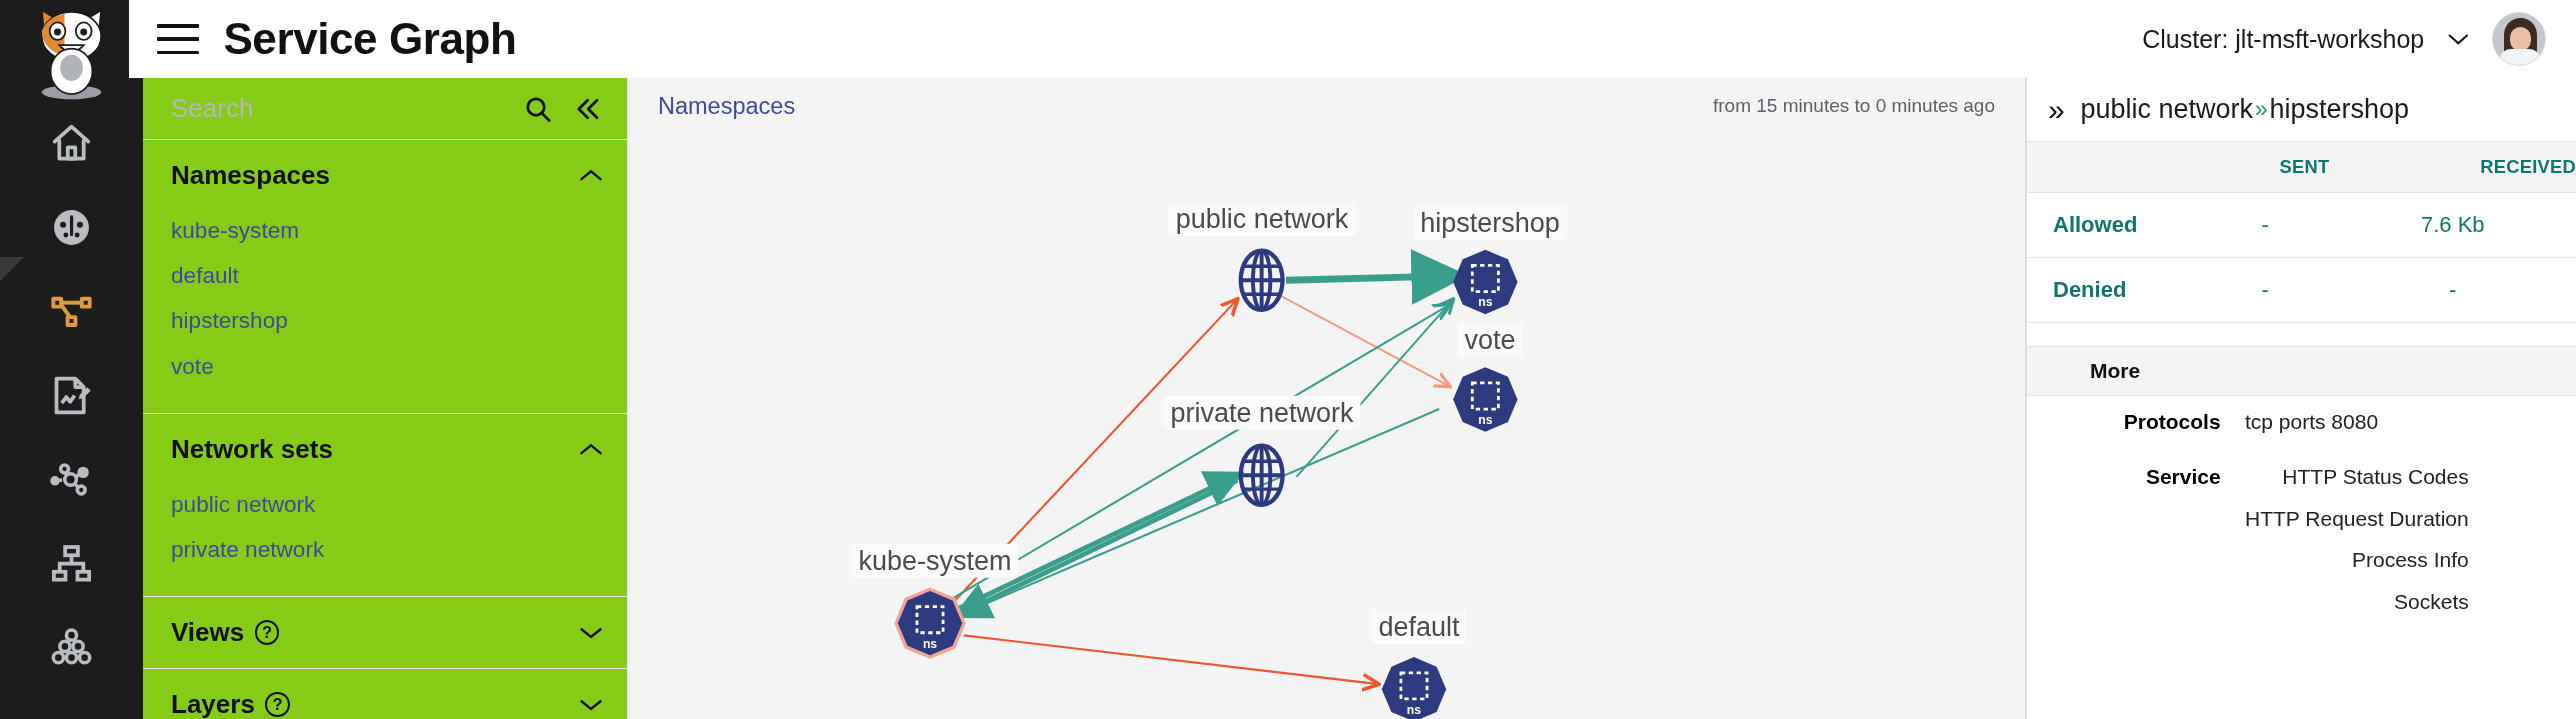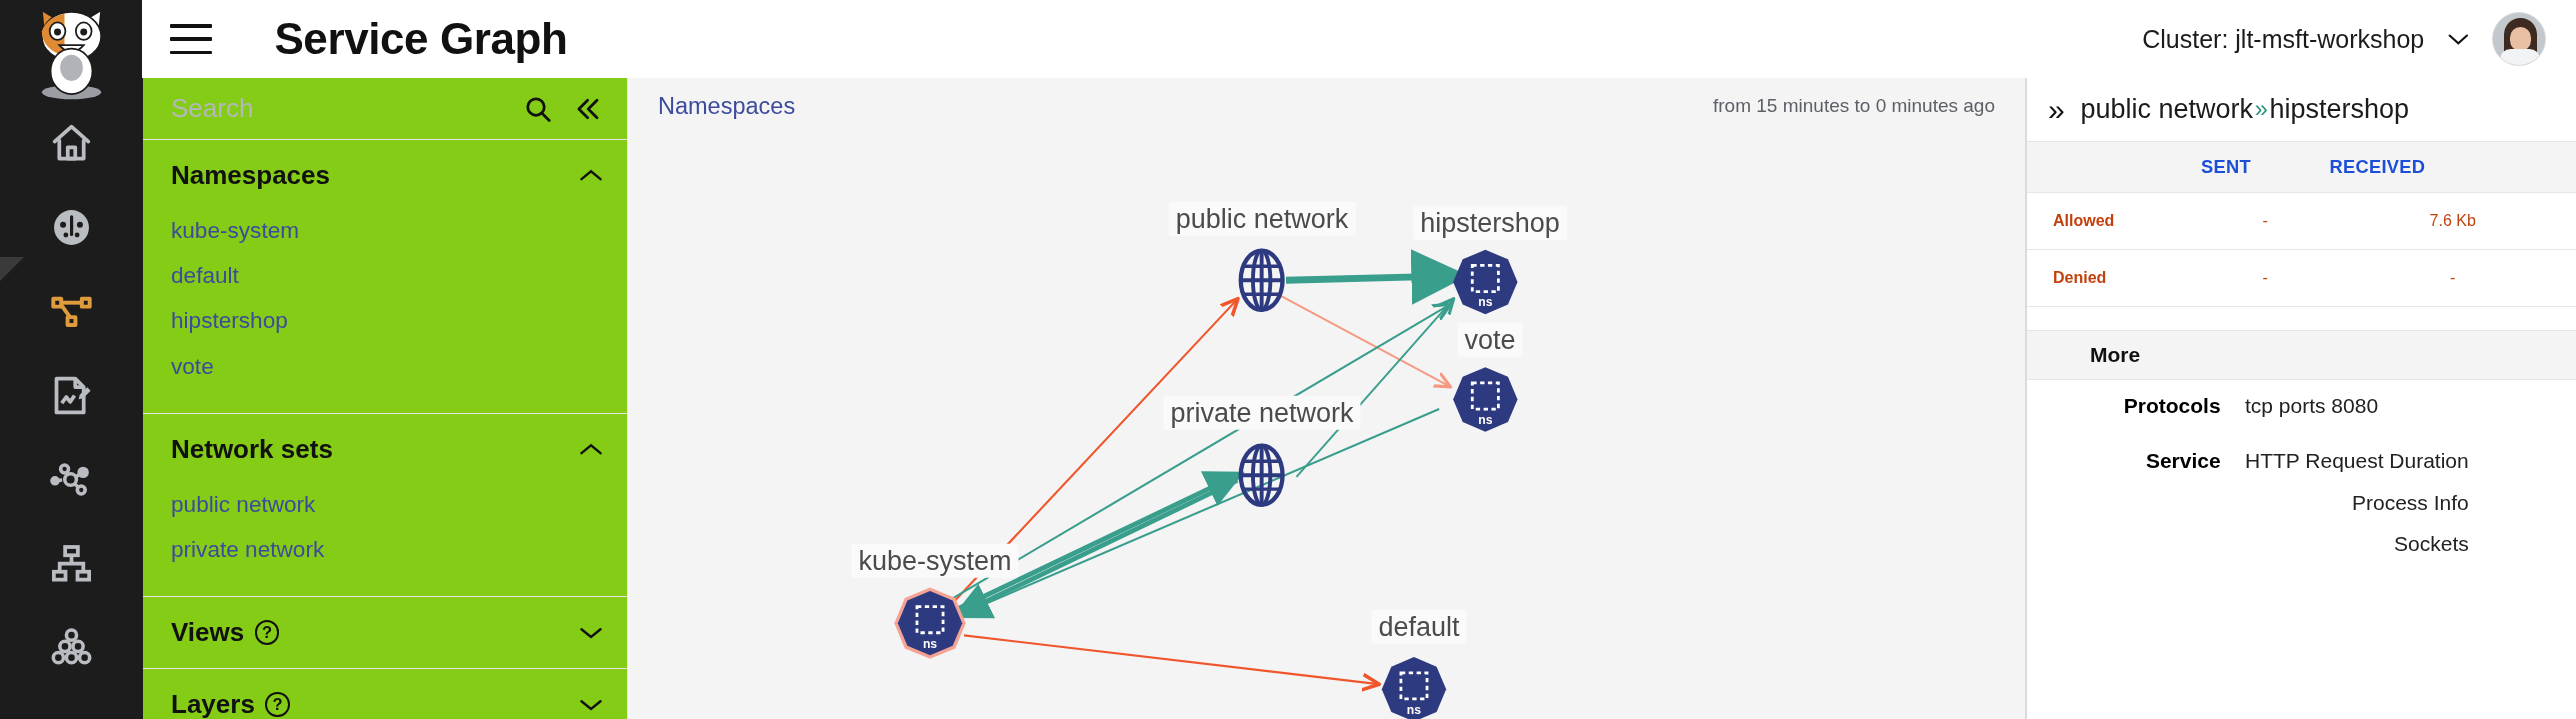--- a/index.html
+++ b/index.html
@@ -27,25 +27,24 @@
   }
   #rail .rail-btn svg { width: 45px; height: 45px; }
   #rail .rail-btn.active::before {
     content: ""; position: absolute; left: 0; top: -12.2px;
     border-left: 24.4px solid #3a3a3a;
     border-bottom: 24.4px solid transparent;
   }
 
   
   #header {
-    position: absolute; left: 142px; top: 0; right: 0; height: 78px;
+    position: absolute; left: 129px; top: 0; right: 0; height: 78px;
     background: #ffffff;
     display: flex; align-items: center;
     z-index: 20;
-    gap: 38px;
   }
   #hamburger { width: 42px; height: 30px; margin-left: 28px; display:flex; flex-direction:column; justify-content:space-between; cursor:pointer;}
   #hamburger span { display:block; height: 3.5px; background:#111; border-radius: 0.9px; }
   #page-title {
     font-size: 44px; font-weight: 700; color: #111; margin-left: 24.4px;
     letter-spacing: -0.4px;
   }
   #header-right {
     margin-left: auto; display: flex; align-items: center; gap: 22.6px; padding-right: 30px;
   }
@@ -130,27 +129,27 @@
   }
   #detail-head {
     height: 63px; display:flex; align-items:center; padding: 0 21px;
   }
   #detail-expand { font-size: 30px; color:#111; margin-right: 15.7px; cursor:pointer; line-height: 1;}
   #detail-title { font-size: 27px; color:#1b1b1b; display:flex; align-items:center; }
   #detail-sep { color: #2e9180; font-size: 23.5px; margin: 0 1.7px; }
 
   .tbl { width:100%; border-collapse: collapse; }
   .tbl th {
-    background:#f4f4f5; font-size: 18.3px; font-weight: 700; color:#1d4ed8;
-    letter-spacing: 0.3px; padding: 14px 0; text-align:left;
+    background:#f4f4f5; font-size: 18.3px; font-weight: 700; color:#0f766e;
+    letter-spacing: 0.3px; padding: 14px 0; text-align:right;
     border-top: 1.7px solid #e3e5e9; border-bottom: 1.7px solid #e3e5e9;
   }
   .tbl th.lbl { width: 174px; }
   .tbl td {
-    font-size: 16px; color:#c2410c; text-align:center; padding: 19px 0;
+    font-size: 22px; color:#0f766e; text-align:center; padding: 19px 0;
     border-bottom: 1.7px solid #e3e5e9;
   }
   .tbl td.lbl { font-weight:700; text-align:left; padding-left: 26px; }
   .more-row {
     background:#f4f4f5; font-size: 21px; font-weight:700; color:#111;
     padding: 12.2px 0 12.2px 63px;
     border-top: 1.7px solid #e3e5e9; border-bottom: 1.7px solid #e3e5e9;
     margin-top: 22.6px;
   }
   .kv { display:flex; padding: 14px 0 0 0; }
@@ -473,20 +472,21 @@
       <div class="kv">
         <div class="k">Protocols</div>
         <div class="v">
           <div>tcp ports 8080</div>
         </div>
       </div>
 
       <div class="kv">
         <div class="k">Service</div>
         <div class="v">
+          <div>HTTP Status Codes</div>
           <div>HTTP Request Duration</div>
           <div>Process Info</div>
           <div>Sockets</div>
         </div>
       </div>
     </aside>
 
   </div>
 </div>
 

